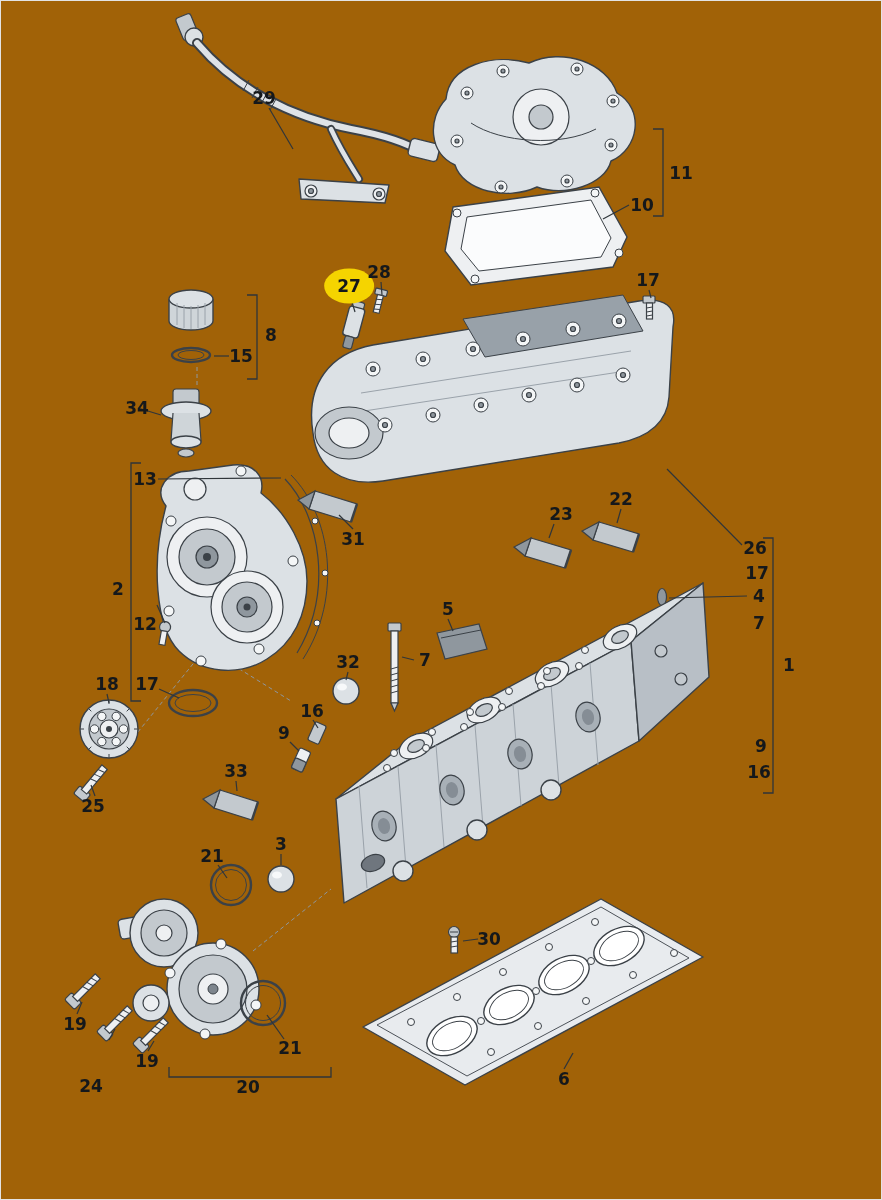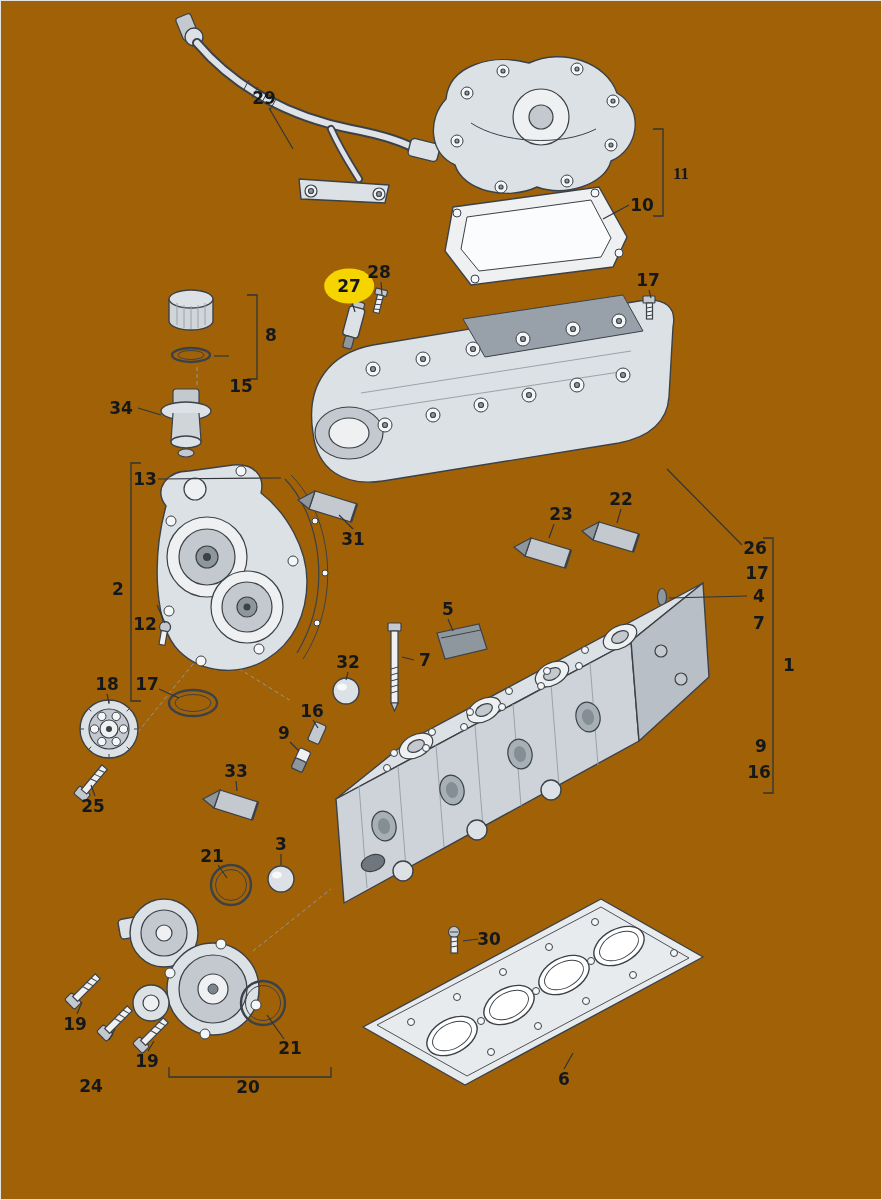--- a/index.html
+++ b/index.html
@@ -474,28 +474,28 @@
     <polyline class="bracket" points="652,128 662,128 662,215 652,215"></polyline>
     <polyline class="bracket" points="246,294 256,294 256,378 246,378"></polyline>
     <polyline class="bracket" points="140,462 130,462 130,700 140,700"></polyline>
     <polyline class="bracket" points="762,537 772,537 772,792 762,792"></polyline>
     <polyline class="bracket" points="168,1066 168,1076 330,1076 330,1066"></polyline>
   </g>
 </svg>
 
 <div class="callout-layer">
       <div class="callout" style="left: 263px; top: 97px;">29</div>
-      <div class="callout" style="left: 680px; top: 172px; font-family: Liberation Serif, serif;">11</div>
+      <div class="callout" style="left: 680px; top: 172px;">11</div>
       <div class="callout" style="left: 641px; top: 204px;">10</div>
       <div class="callout highlighted" style="left: 348px; top: 285px;">27</div>
       <div class="callout" style="left: 378px; top: 271px;">28</div>
       <div class="callout" style="left: 647px; top: 279px;">17</div>
       <div class="callout" style="left: 270px; top: 334px;">8</div>
-      <div class="callout" style="left: 240px; top: 355px; margin-top: 30px;">15</div>
-      <div class="callout" style="left: 120px; top: 407px;">34</div>
+      <div class="callout" style="left: 240px; top: 355px;">15</div>
+      <div class="callout" style="left: 136px; top: 407px;">34</div>
       <div class="callout" style="left: 144px; top: 478px;">13</div>
       <div class="callout" style="left: 352px; top: 538px;">31</div>
       <div class="callout" style="left: 553px; top: 513px; margin-left: 7px;">23</div>
       <div class="callout" style="left: 620px; top: 498px;">22</div>
       <div class="callout" style="left: 754px; top: 547px;">26</div>
       <div class="callout" style="left: 756px; top: 572px;">17</div>
       <div class="callout" style="left: 758px; top: 595px;">4</div>
       <div class="callout" style="left: 758px; top: 622px;">7</div>
       <div class="callout" style="left: 788px; top: 664px;">1</div>
       <div class="callout" style="left: 760px; top: 745px;">9</div>

